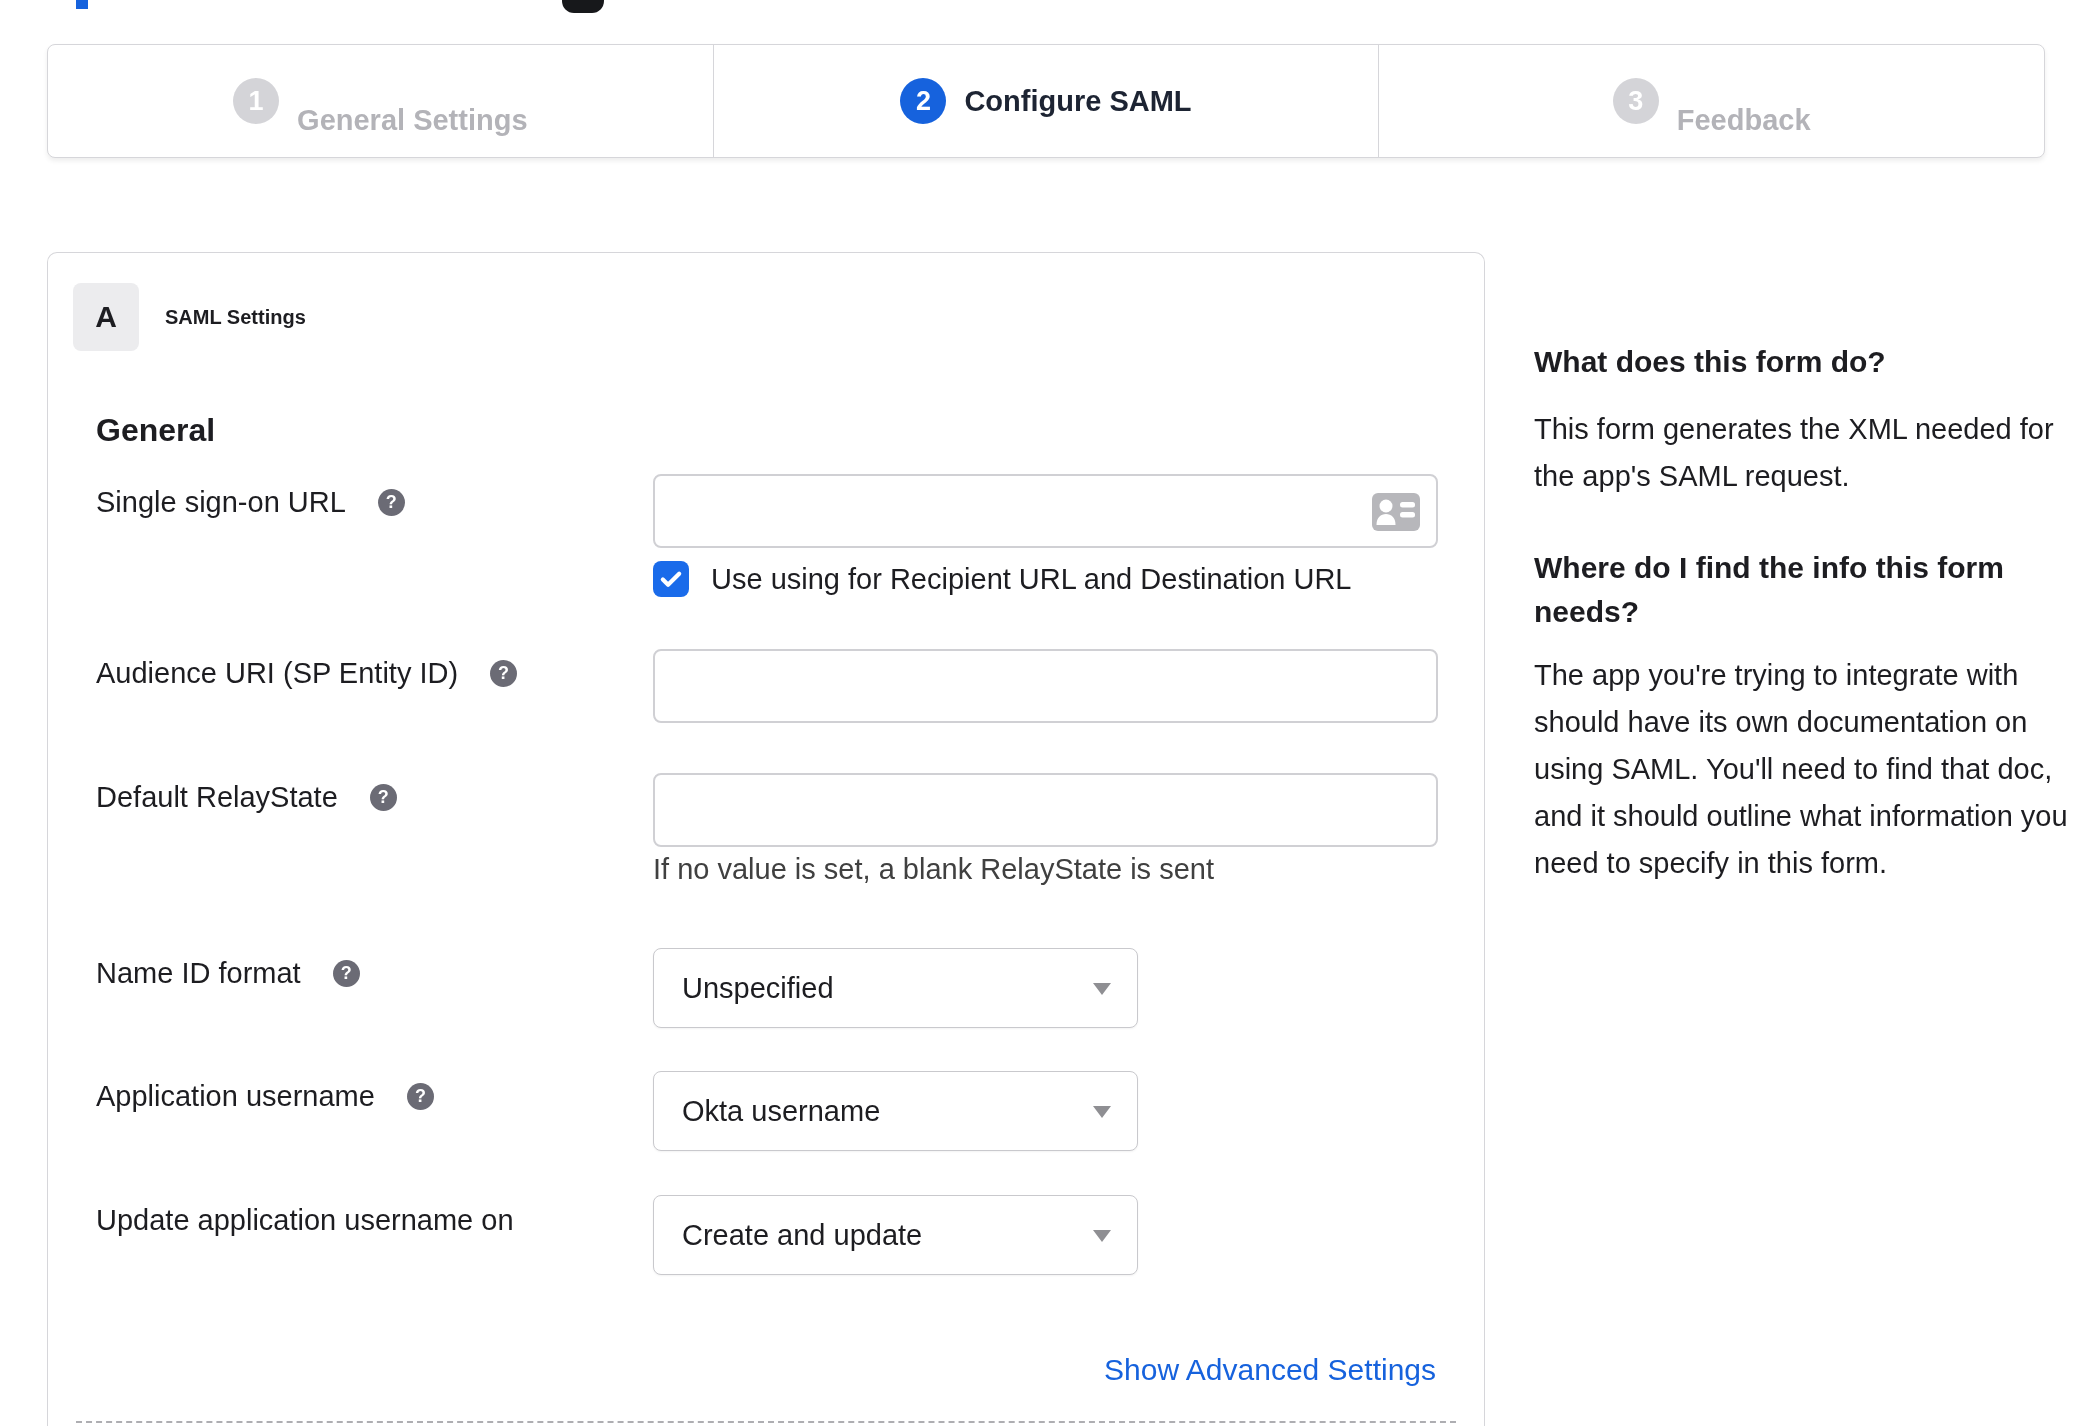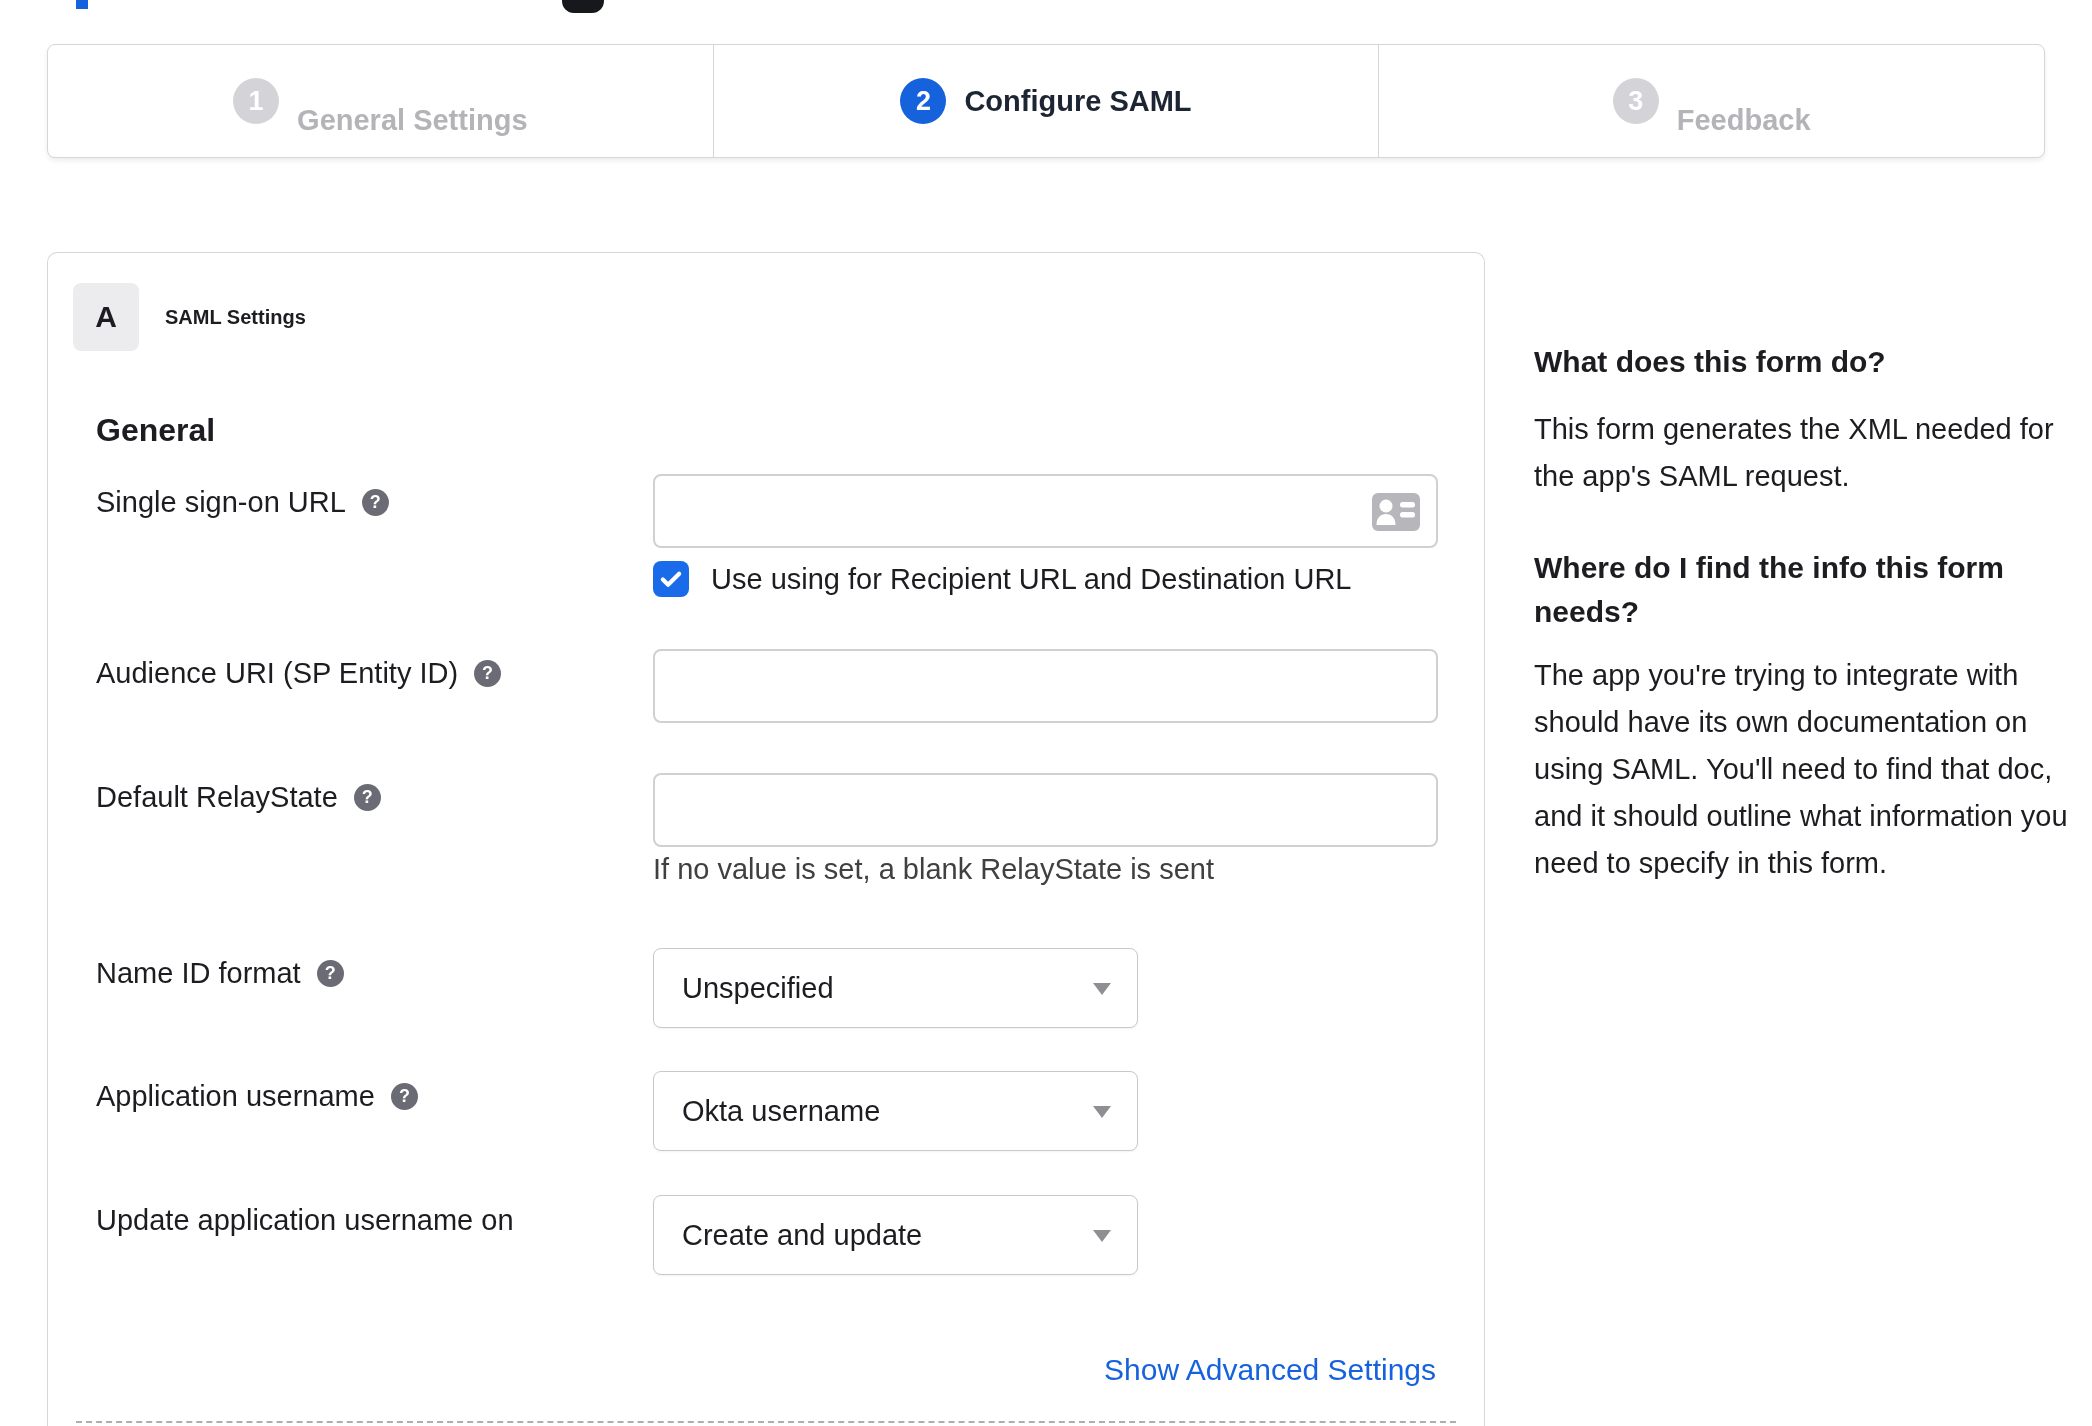--- a/index.html
+++ b/index.html
@@ -30,21 +30,21 @@
   .panel { position:absolute; left:47px; top:252px; width:1438px; height:1174px;
            background:#fff; border:1px solid #d6d6da; border-bottom:none; border-radius:10px 10px 0 0; }
   .section-badge { position:absolute; left:25px; top:30px; width:66px; height:68px; background:#ececee;
                    border-radius:8px; display:flex; align-items:center; justify-content:center;
                    font-size:30px; font-weight:bold; color:#1d1d21; }
   .section-title { position:absolute; left:117px; top:30px; height:68px; display:flex; align-items:center;
                    font-size:20px; font-weight:bold; }
   .group-title { position:absolute; left:48px; top:139px; font-size:32px; font-weight:bold;margin-top:20px; }
 
   .row-label { position:absolute; left:48px; font-size:29px; color:#1d1d21;
-               display:flex; align-items:center; gap:16px; white-space:nowrap; }
+               display:flex; align-items:center; gap:32px; white-space:nowrap; }
   .help-icon { width:27px; height:27px; border-radius:50%; background:#6b6b75; color:#fff;
                font-size:18px; font-weight:bold; display:flex; align-items:center; justify-content:center;
                cursor:pointer; flex:none; }
 
   .field { position:absolute; left:605px; width:785px; height:74px; }
   .text-input { width:100%; height:100%; border:2px solid #d0d0d4; border-radius:8px; background:#fff;
                 font-family:inherit; font-size:29px; color:#1d1d21; padding:0 70px 0 24px; outline:none; }
   .vcard-icon { position:absolute; right:18px; top:19px; width:48px; height:38px; cursor:pointer; }
 
   .checkbox { position:absolute; left:605px; width:36px; height:36px; border-radius:8px;

